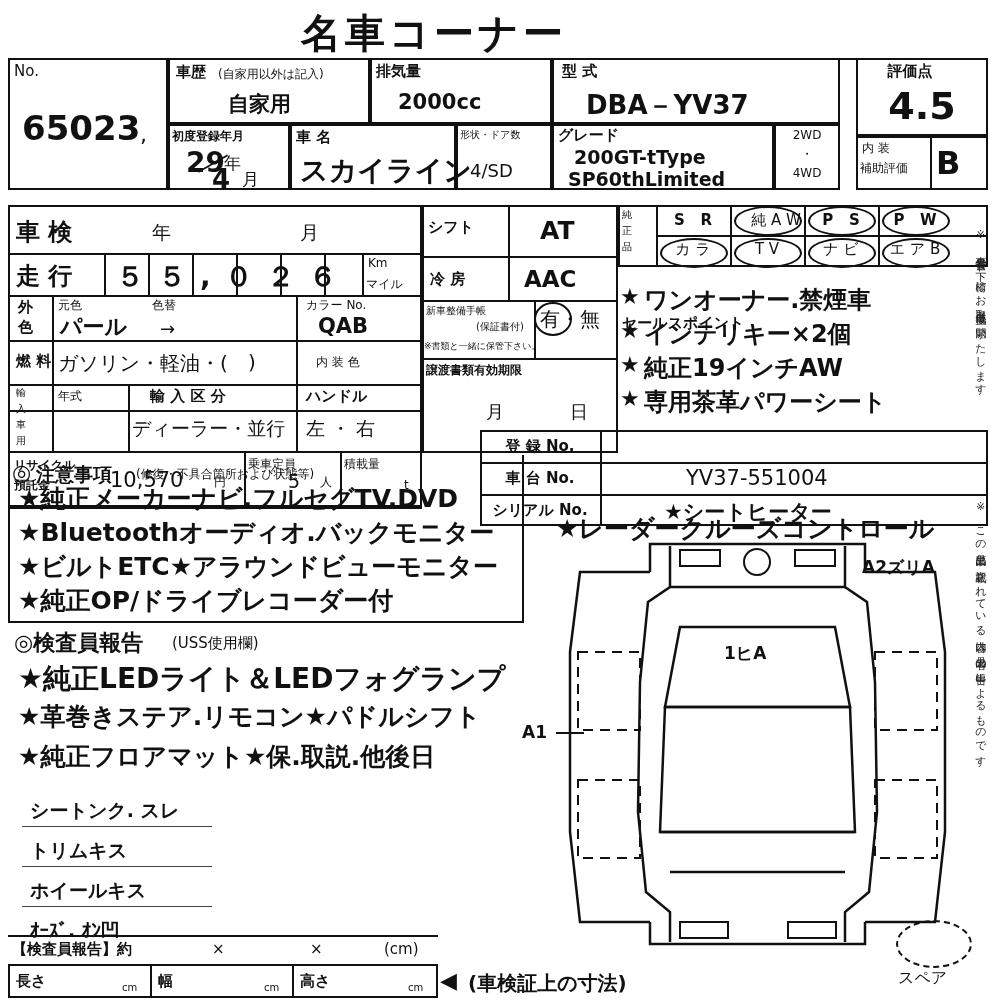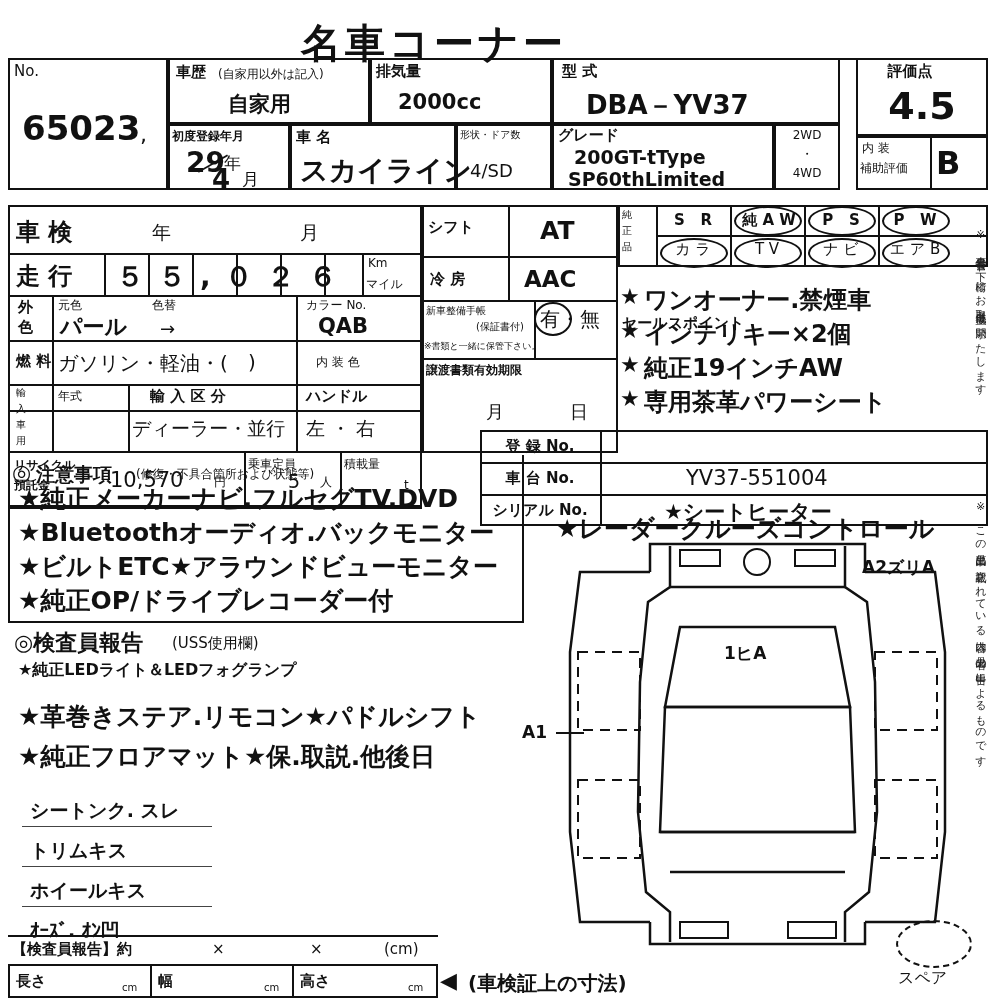--- a/index.html
+++ b/index.html
@@ -32,21 +32,21 @@
     letter-spacing:1px;
     color:#222;
   }
   svg{display:block;}
 </style>
 </head>
 <body>
 
 <div class="sheet">
 
-  <div class="t title ctr" style="left:0;top:16px;width:868px;">名車コーナー</div>
+  <div class="t title ctr" style="left:0;top:6px;width:868px;">名車コーナー</div>
 
   <div class="hline" style="left:8px;top:58px;width:978px;"></div>
 
   <div class="abs bx" style="left:8px;top:58px;width:160px;height:132px;"></div>
   <div class="t lbl" style="left:14px;top:62px;">No.</div>
   <div class="t hand" style="left:22px;top:108px;font-size:34px;">65023</div>
   <div class="t" style="left:140px;top:122px;font-size:22px;">,</div>
 
   <div class="abs bx" style="left:168px;top:58px;width:202px;height:66px;"></div>
   <div class="t lbl" style="left:176px;top:63px;font-weight:bold;">車歴</div>
@@ -190,21 +190,21 @@
   <div class="vline" style="left:730px;top:205px;height:62px;"></div>
   <div class="vline" style="left:804px;top:205px;height:62px;"></div>
   <div class="vline" style="left:878px;top:205px;height:62px;"></div>
   <div class="hline" style="left:656px;top:235px;width:332px;"></div>
 
   <div class="t lbl-xs" style="left:622px;top:208px;">純</div>
   <div class="t lbl-xs" style="left:622px;top:224px;">正</div>
   <div class="t lbl-xs" style="left:622px;top:240px;">品</div>
 
   <div class="t lbl ctr" style="left:656px;top:211px;width:74px;font-weight:bold;">S &nbsp; R</div>
-  <div class="t lbl ctr" style="left:730px;top:211px;width:78px;font-weight:bold;">純 A W</div>
+  <div class="t lbl ctr" style="left:730px;top:211px;width:92px;font-weight:normal;">純 A W</div>
   <div class="t lbl ctr" style="left:804px;top:211px;width:74px;font-weight:bold;">P &nbsp; S</div>
   <div class="t lbl ctr" style="left:878px;top:211px;width:74px;font-weight:bold;">P &nbsp; W</div>
 
   <div class="t lbl ctr" style="left:656px;top:240px;width:74px;">カ ラ</div>
   <div class="t lbl ctr" style="left:730px;top:240px;width:74px;">T V</div>
   <div class="t lbl ctr" style="left:804px;top:240px;width:74px;">ナ ビ</div>
   <div class="t lbl ctr" style="left:878px;top:240px;width:74px;">エ ア B</div>
 
   <div class="ellipse" style="left:734px;top:206px;width:64px;height:26px;"></div>
   <div class="ellipse" style="left:808px;top:206px;width:64px;height:26px;"></div>
@@ -241,21 +241,21 @@
   <div class="t" style="left:36px;top:462px;font-size:19px;font-weight:bold;">注意事項</div>
   <div class="t lbl-s" style="left:136px;top:466px;">(修復・不具合箇所および状態等)</div>
 
   <div class="t" style="left:18px;top:482px;font-size:25px;font-weight:bold;">★純正メーカーナビ.フルセグTV.DVD</div>
   <div class="t" style="left:18px;top:516px;font-size:25px;font-weight:bold;">★Bluetoothオーディオ.バックモニター</div>
   <div class="t" style="left:18px;top:550px;font-size:25px;font-weight:bold;">★ビルトETC★アラウンドビューモニター</div>
   <div class="t" style="left:18px;top:584px;font-size:25px;font-weight:bold;">★純正OP/ドライブレコーダー付</div>
 
   <div class="t" style="left:14px;top:628px;font-size:22px;font-weight:bold;">◎検査員報告</div>
   <div class="t lbl" style="left:172px;top:634px;">(USS使用欄)</div>
-  <div class="t" style="left:18px;top:660px;font-size:16px;font-weight:bold;">★純正LEDライト＆LEDフォグランプ</div>
+  <div class="t" style="left:18px;top:660px;font-size:28px;font-weight:bold;">★純正LEDライト＆LEDフォグランプ</div>
   <div class="t" style="left:18px;top:700px;font-size:25px;font-weight:bold;">★革巻きステア.リモコン★パドルシフト</div>
   <div class="t" style="left:18px;top:740px;font-size:25px;font-weight:bold;">★純正フロアマット★保.取説.他後日</div>
 
   <div class="t hand" style="left:30px;top:798px;font-size:19px;">シートンク. スレ</div>
   <div class="hline" style="left:22px;top:826px;width:190px;height:1px;background:#444;"></div>
   <div class="t hand" style="left:30px;top:838px;font-size:19px;">トリムキス</div>
   <div class="hline" style="left:22px;top:866px;width:190px;height:1px;background:#444;"></div>
   <div class="t hand" style="left:30px;top:878px;font-size:19px;">ホイールキス</div>
   <div class="hline" style="left:22px;top:906px;width:190px;height:1px;background:#444;"></div>
   <div class="t hand" style="left:30px;top:918px;font-size:19px;">ｵｰｽﾞ. ｵﾝ凹</div>

